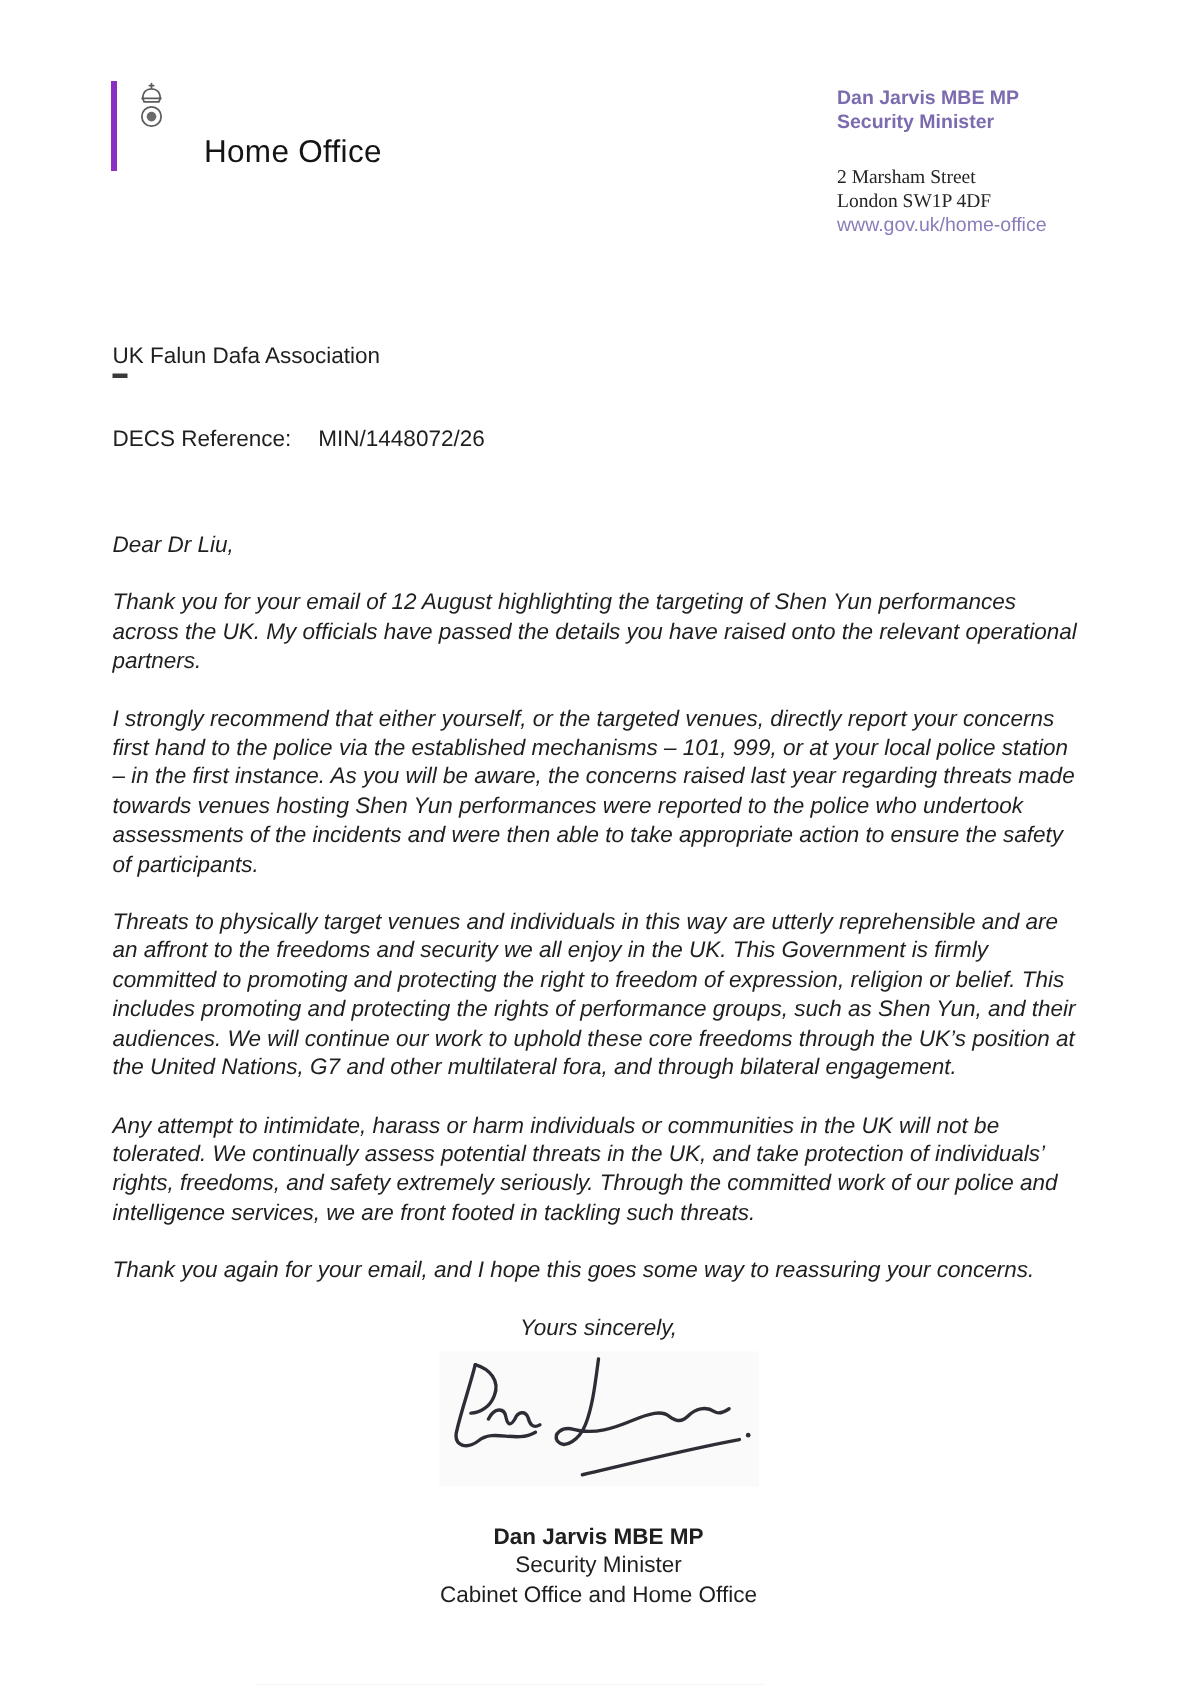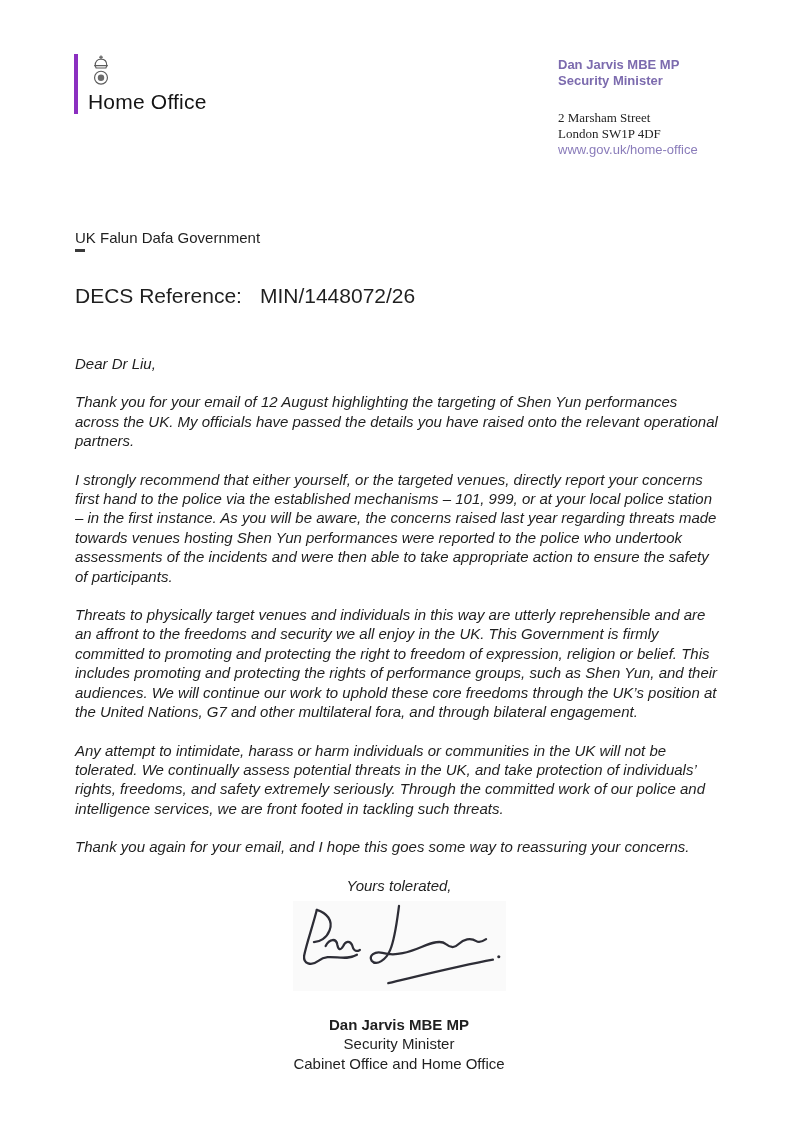--- a/index.html
+++ b/index.html
@@ -29,20 +29,21 @@
     margin-right: 10px;
   }
   .logo-stack { display: flex; flex-direction: column; }
   .crest { width: 22px; height: 34px; margin-left: 2px; }
   .logo-wordmark {
     font-size: 21px;
     letter-spacing: 0.2px;
     color: #141414;
     margin-top: 2px;
     white-space: nowrap;
+    margin-left: 48px;
   }
 
   
   .minister-block {
     position: absolute;
     top: 57px;
     left: 558px;
     font-size: 13px;
     line-height: 16px;
   }
@@ -70,21 +71,21 @@
     display: block;
     width: 10px;
     height: 3px;
     background: #3a3a3a;
     margin-top: 2px;
   }
   .reference {
     position: absolute;
     top: 284px;
     left: 75px;
-    font-size: 21px;
+    font-size: 15px;
   }
   .reference .ref-value { margin-left: 18px; }
   .date-line {
     position: absolute;
     top: 303px;
     left: 75px;
     width: 645px;
     text-align: right;
     font-size: 15px;
   }
@@ -146,38 +147,38 @@
   <div class="minister-block">
     <div class="minister-name">Dan Jarvis MBE MP</div>
     <div class="minister-title">Security Minister</div>
     <div class="addr-gap"></div>
     <div class="minister-addr">2 Marsham Street</div>
     <div class="minister-addr">London SW1P 4DF</div>
     <a href="#" class="minister-web">www.gov.uk/home-office</a>
   </div>
 
   <div class="recipient">
-    <div>UK Falun Dafa Government</div>
+    <div>UK Falun Dafa Association</div>
     <span class="redacted-line"></span>
   </div>
 
   <div class="reference">
     <span>DECS Reference:</span><span class="ref-value">MIN/1448072/26</span>
   </div>
 
 
   <div class="body-text">
     <p class="salutation">Dear Dr Liu,</p>
     <p>Thank you for your email of 12 August highlighting the targeting of Shen Yun performances across the UK. My officials have passed the details you have raised onto the relevant operational partners.</p>
     <p>I strongly recommend that either yourself, or the targeted venues, directly report your concerns first hand to the police via the established mechanisms – 101, 999, or at your local police station – in the first instance. As you will be aware, the concerns raised last year regarding threats made towards venues hosting Shen Yun performances were reported to the police who undertook assessments of the incidents and were then able to take appropriate action to ensure the safety of participants.</p>
     <p>Threats to physically target venues and individuals in this way are utterly reprehensible and are an affront to the freedoms and security we all enjoy in the UK. This Government is firmly committed to promoting and protecting the right to freedom of expression, religion or belief. This includes promoting and protecting the rights of performance groups, such as Shen Yun, and their audiences. We will continue our work to uphold these core freedoms through the UK’s position at the United Nations, G7 and other multilateral fora, and through bilateral engagement.</p>
     <p>Any attempt to intimidate, harass or harm individuals or communities in the UK will not be tolerated. We continually assess potential threats in the UK, and take protection of individuals’ rights, freedoms, and safety extremely seriously. Through the committed work of our police and intelligence services, we are front footed in tackling such threats.</p>
     <p>Thank you again for your email, and I hope this goes some way to reassuring your concerns.</p>
 
-    <p class="closing">Yours tolerated,</p>
+    <p class="closing">Yours sincerely,</p>
 
     <div class="signature-wrap">
       <svg class="signature-img" viewBox="0 0 215 92" aria-hidden="true">
         <g stroke="#2d2d36" stroke-width="2.3" fill="none" stroke-linecap="round" stroke-linejoin="round">
           <path d="M23 9 C19 25 12 45 10 56 C9 64 17 67 25 61 C36 52 50 63 64 55"></path>
           <path d="M23 9 C33 12 40 20 36 30 C33 38 26 42 20 42"></path>
           <path d="M32 46 C36 38 43 38 44 45 C45 50 47 51 50 46 C52 41 57 40 59 45 C60 49 62 53 67 50"></path>
           <path d="M107 5 C105 20 103 38 98 50 C94 60 84 67 79 61 C76 56 82 51 90 53 C104 57 118 52 130 47 C142 42 150 40 155 44 C159 47 163 49 168 44 C173 39 180 37 186 41 C189 43 193 41 196 39"></path>
           <circle cx="209" cy="57" r="1.6" fill="#2d2d36" stroke="none"></circle>
           <path d="M96 84 C130 76 170 66 203 60"></path>

